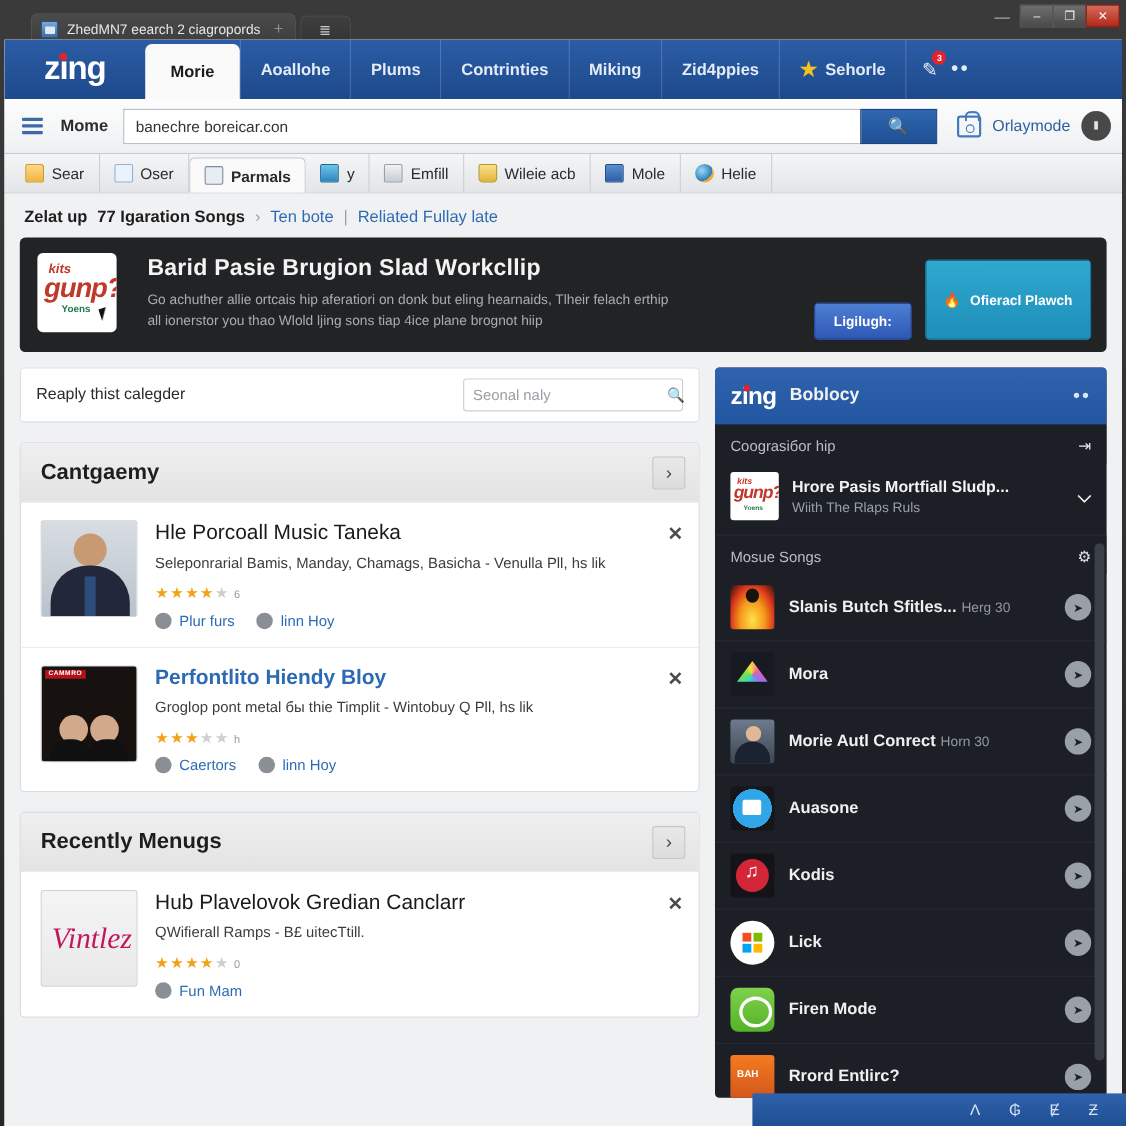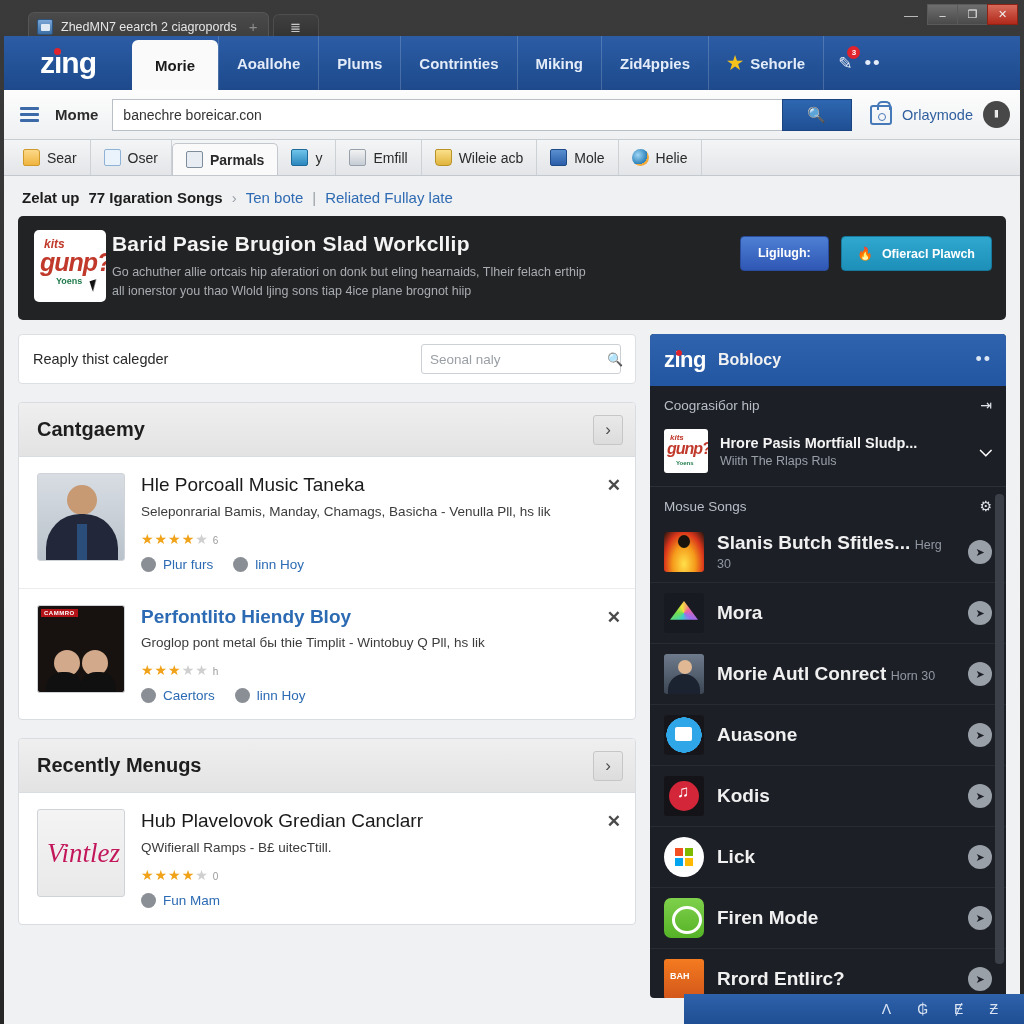--- a/index.html
+++ b/index.html
@@ -242,29 +242,29 @@
     position: relative;
   }
   .hero-thumb {
     width: 72px; height: 72px; flex: 0 0 72px;
     background: #fff; border-radius: 5px;
     position: relative; overflow: hidden;
   }
   .hero-thumb .t1 { position:absolute; left:10px; top:7px; font-size:12px; color:#c0392b; font-weight:bold; font-style:italic;}
   .hero-thumb .t2 { position:absolute; left:6px; top:18px; font-size:25px; color:#c0392b; font-weight:bold; font-style:italic; letter-spacing:-1px;}
   .hero-thumb .t3 { position:absolute; left:22px; top:46px; font-size:9px; color:#1f7a4a; font-weight:bold;}
-  .hero-body { flex: 1; padding-left: 6px; padding-top: 2px; }
+  .hero-body { flex: 1; padding-left: 6px; padding-top: 2px; margin-left: 22px; }
   .hero-title { color: #f4f4f4; font-size: 21px; font-weight: bold; letter-spacing:.2px; }
   .hero-sub { color: #a9acb0; font-size: 12.5px; line-height: 1.5; margin-top: 7px; max-width: 610px;}
   .hero-actions { position: absolute; right: 14px; top: 20px; display: flex; gap: 12px; }
   .btn-primary {
     background: linear-gradient(#4d7fd4, #2f57b4);
     border: 1px solid #2a4c9c;
     color: #fff; font-size: 12.5px; font-weight: bold;
-    padding: 9px 17px; border-radius: 4px;
+    padding: 9px 17px; border-radius: 4px; margin-top: 39px;
   }
   .btn-teal {
     background: linear-gradient(#2fa8cf, #1d8fb8);
     border: 1px solid #17799e;
     color: #fff; font-size: 12.5px; font-weight: bold;
     padding: 9px 16px; border-radius: 4px;
     display: flex; align-items: center; gap: 8px;
   }
   .flame { font-size: 13px; }
 
@@ -448,21 +448,21 @@
   .ic-ms i { position:absolute; width:8px; height:8px; }
   .ic-ms .q1 { left:11px; top:11px; background:#f25022; }
   .ic-ms .q2 { left:21px; top:11px; background:#7fba00; }
   .ic-ms .q3 { left:11px; top:21px; background:#00a4ef; }
   .ic-ms .q4 { left:21px; top:21px; background:#ffb900; }
   .ic-wa { background: linear-gradient(#7fd14b, #55b227); border-radius: 7px; }
   .ic-wa::after { content:""; position:absolute; left:8px; top:8px; width:24px; height:22px; border:3px solid #fff; border-radius:50%; }
   .ic-orange { background: linear-gradient(#f47b20, #d2561a); }
   .ic-orange::after { content:"BAH"; position:absolute; left:6px; top:12px; font-size:9px; font-weight:bold; color:#fff; }
   .sp-rowtext { flex: 1; min-width: 0; }
-  .sp-rowtitle { font-size: 19px; font-weight: bold; color: #f0f0f0; white-space: nowrap; overflow: hidden; text-overflow: ellipsis; }
+  .sp-rowtitle { font-size: 15px; font-weight: bold; color: #f0f0f0; white-space: nowrap; overflow: hidden; text-overflow: ellipsis; }
   .sp-rowsub { font-size: 12.5px; color: #9198a1; margin-top: 3px; }
   .sp-play {
     width: 24px; height: 24px; flex: 0 0 24px;
     border-radius: 50%; background: #9aa0a8; color: #1c1f26;
     display: flex; align-items: center; justify-content: center;
     font-size: 11px;
   }
   .sp-scroll {
     position: absolute; right: 2px; top: 160px;
     width: 9px; height: 470px;

